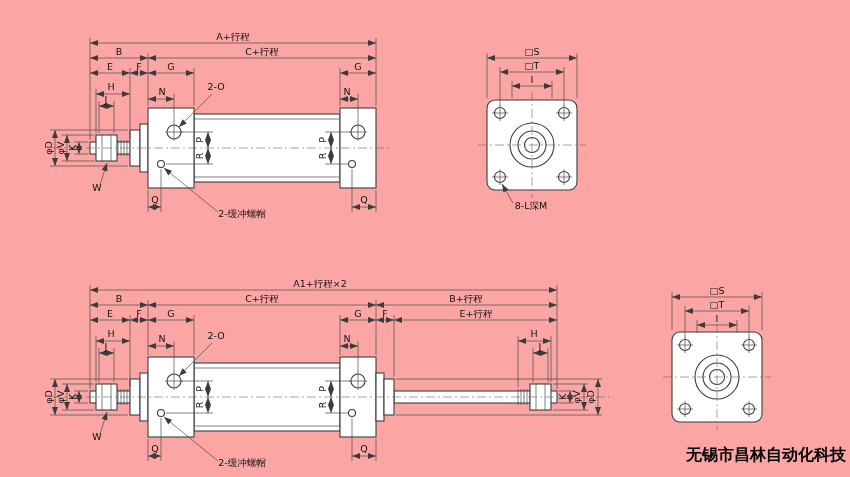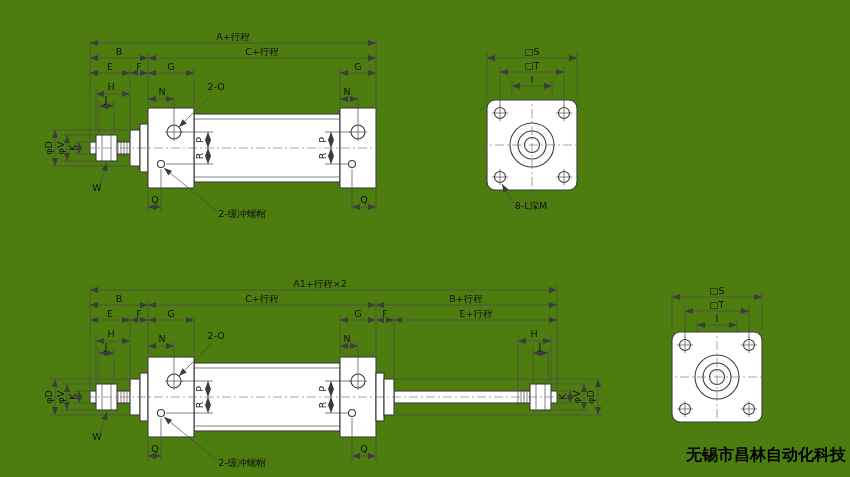--- a/index.html
+++ b/index.html
@@ -1,16 +1,16 @@
 <!DOCTYPE html>
 <html><head>
 <meta charset="utf-8">
 <style>
   html,body{margin:0;padding:0;background:#fff;}
-  #canvas{width:850px;height:477px;background:#4d7c0f;position:relative;overflow:hidden;}
+  #canvas{width:850px;height:477px;background:#fca5a5;position:relative;overflow:hidden;}
   svg{display:block;}
   .ln{stroke:#3c3c3c;stroke-width:1.1;fill:#fff;}
   .nf{stroke:#3c3c3c;stroke-width:1.1;fill:none;}
   .thin{stroke:#4a4a4a;stroke-width:0.7;fill:none;}
   .dim{stroke:#4a4a4a;stroke-width:0.7;fill:none;}
   .cl{stroke:#666;stroke-width:0.6;stroke-dasharray:9 3 2 3;fill:none;}
   text{font-family:"DejaVu Sans","Liberation Sans",sans-serif;font-size:9.5px;fill:#111;}
   .wm{font-size:16px;font-weight:bold;fill:#000;}
 </style>
 </head>

